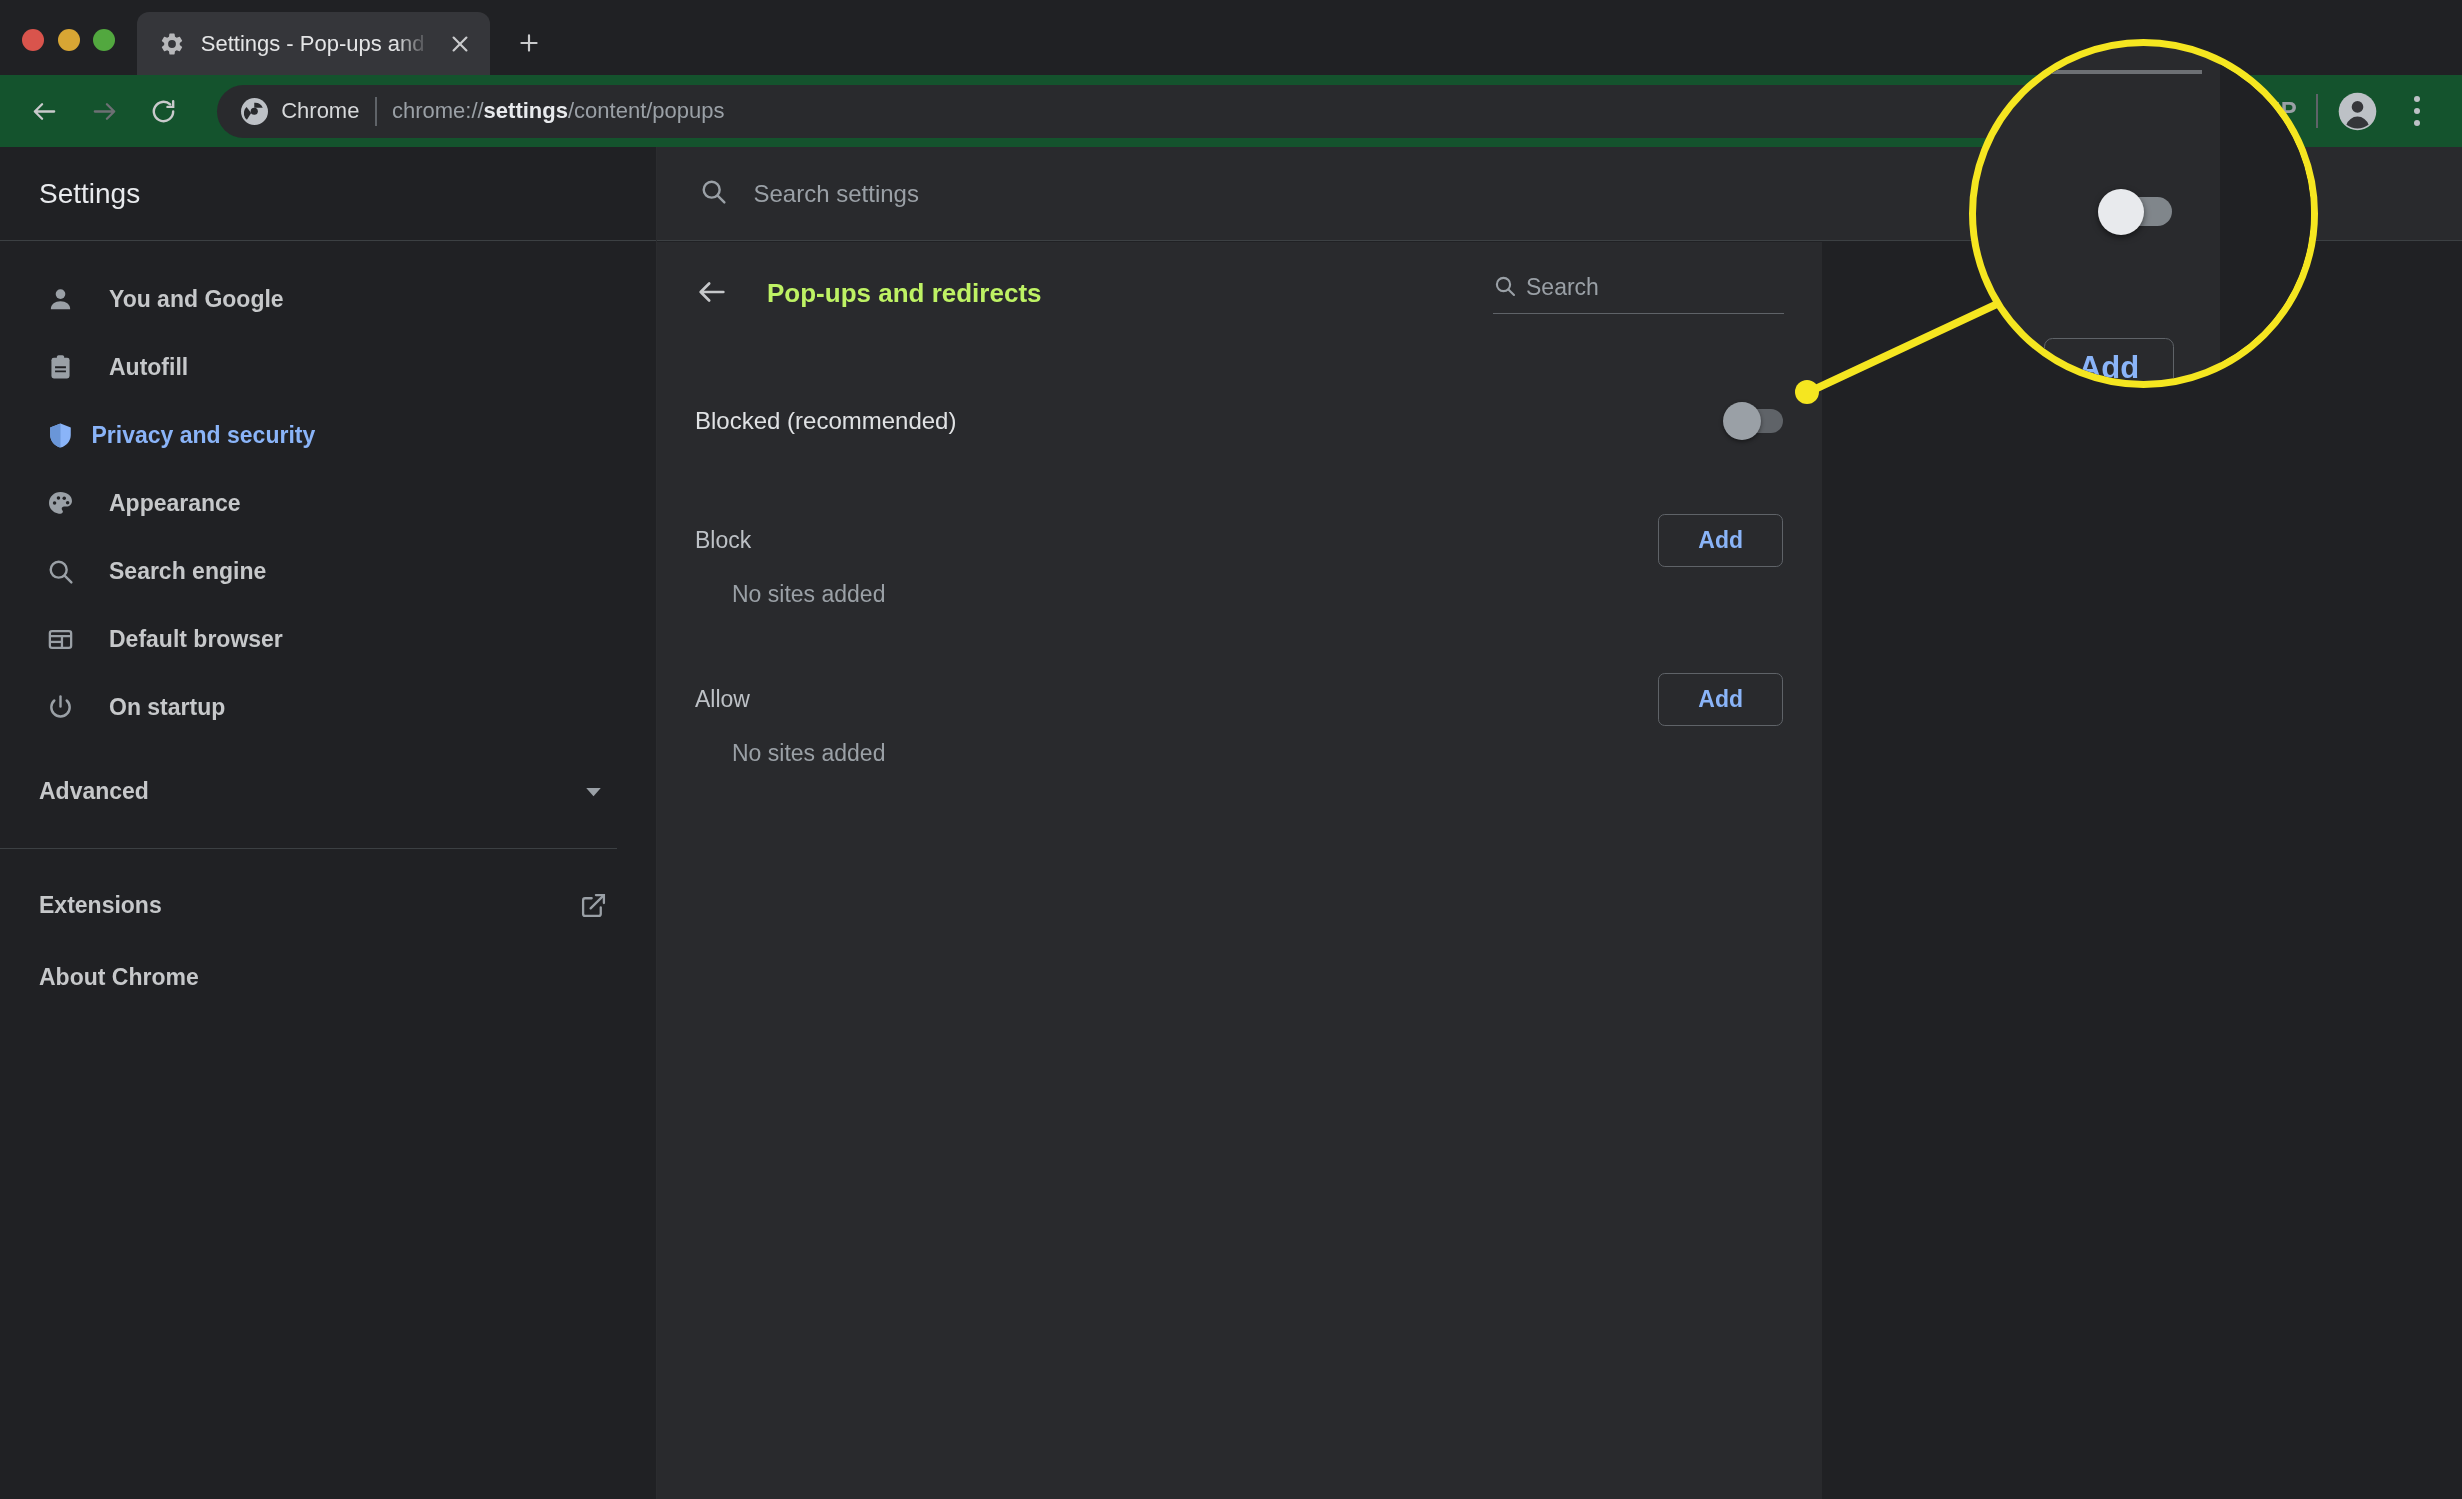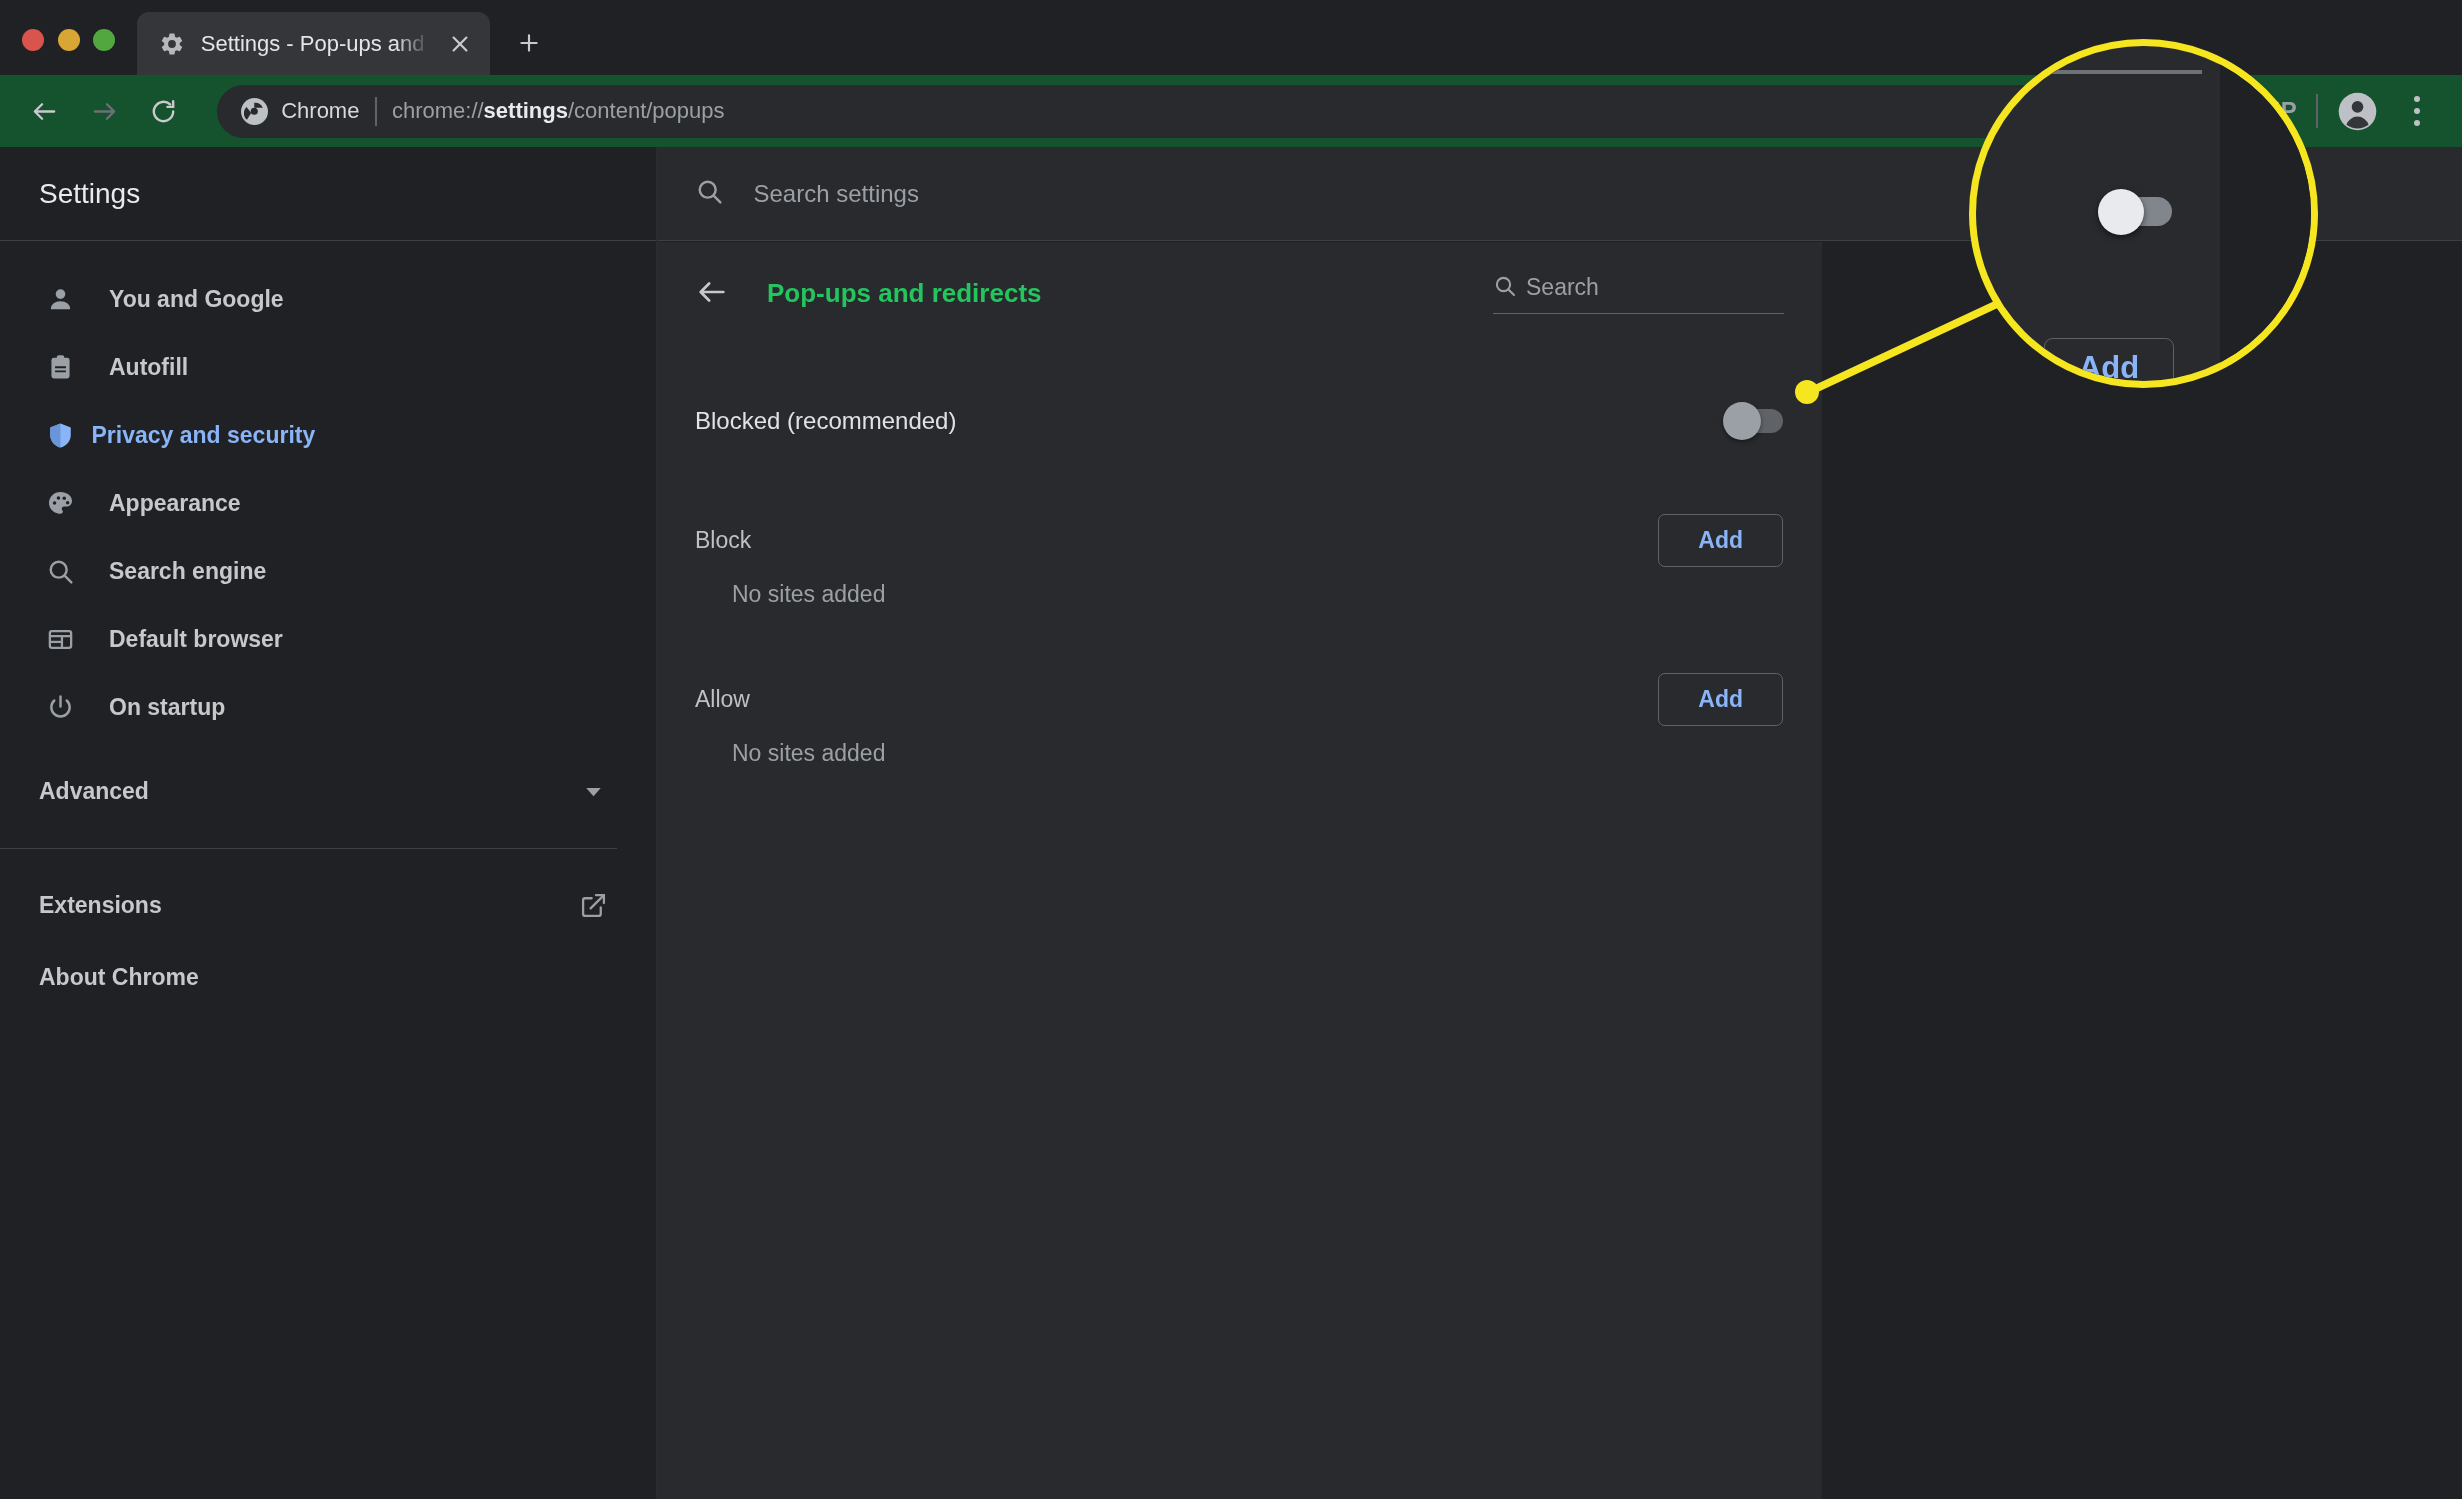--- a/index.html
+++ b/index.html
@@ -149,20 +149,21 @@
   .ext-ico { width: 29px; height: 29px; color: #9aa0a6; }
 
   
   #main { position: absolute; left: 657px; top: 0; width: 1806px; height: 1353px; }
   #search-settings {
     height: 94px; background: #292a2d;
     display: flex; align-items: center; gap: 26px;
     padding-left: 38px;
     border-bottom: 0.9px solid #3c4043;
     width: 1165px;
+    text-align: right;
   }
   #search-settings .s-ico { width: 32.5px; height: 32.5px; color: #9aa0a6; }
   #search-settings .s-ph { color: #9aa0a6; font-size: 24px; }
   #search-settings-rest {
     position: absolute; left: 1165px; top: 0; width: 640px; height: 94px;
     background: #292a2d; border-bottom: 0.9px solid #3c4043;
   }
 
   #content-card {
     position: absolute; left: 0; top: 95px;
@@ -172,21 +173,21 @@
   #right-gutter {
     position: absolute; left: 1165px; top: 95px;
     width: 640px; height: 1258px; background: #202124;
   }
 
   #subheader {
     display: flex; align-items: center;
     height: 103px; padding: 0 38px 0 38px;
   }
   #back-arrow { width: 38px; height: 38px; color: #c6c8ca; flex: 0 0 auto; }
-  #sub-title { color: #22c55e; font-size: 26px; font-weight: 600; margin-left: 34px; }
+  #sub-title { color: #bef264; font-size: 26px; font-weight: 600; margin-left: 34px; }
   #sub-search {
     margin-left: auto; display: flex; align-items: center; gap: 7px;
     width: 291px; border-bottom: 0.9px solid #5f6368; padding-bottom: 12px;
   }
   #sub-search .s-ico { width: 26px; height: 26px; color: #9aa0a6; flex: 0 0 auto; }
   #sub-search .s-ph { color: #9aa0a6; font-size: 23px; }
 
   .setting-row {
     display: flex; align-items: center; justify-content: space-between;
     padding: 0 39px 0 38px; height: 89px;

